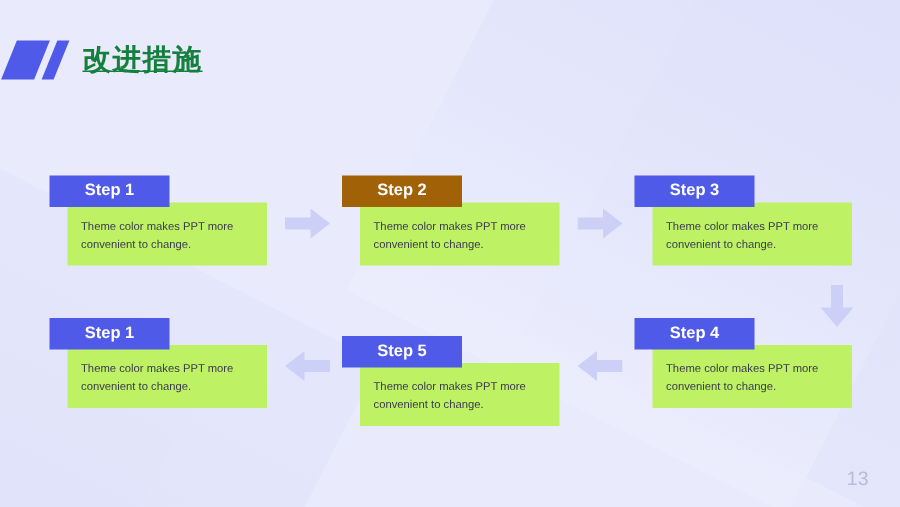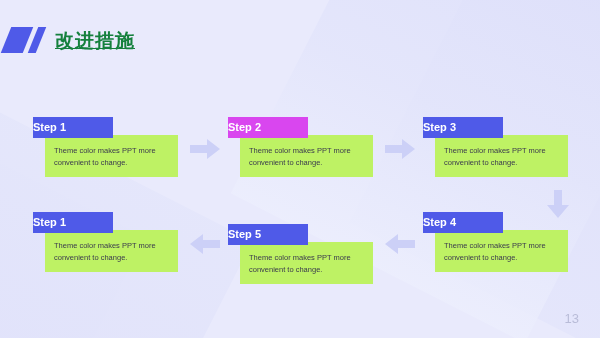--- a/index.html
+++ b/index.html
@@ -103,30 +103,30 @@
 
   
   .card {
     position: absolute;
     width: 145px;
   }
   .card-head {
     width: 80px;
     height: 21px;
     line-height: 21px;
-    text-align: left;
+    text-align: center;
     font-size: 11px;
     font-weight: bold;
     color: #ffffff;
     background: #4f5ae8;
     position: relative;
     z-index: 2;
   }
   .card-head.accent {
-    background: #d946ef;
+    background: #a16207;
   }
   .card-body {
     margin-top: -3px;
     margin-left: 12px;
     width: 133px;
     min-height: 41px;
     background: #bef264;
     box-sizing: border-box;
     padding: 10px 9px 9px 9px;
     font-size: 7.5px;

